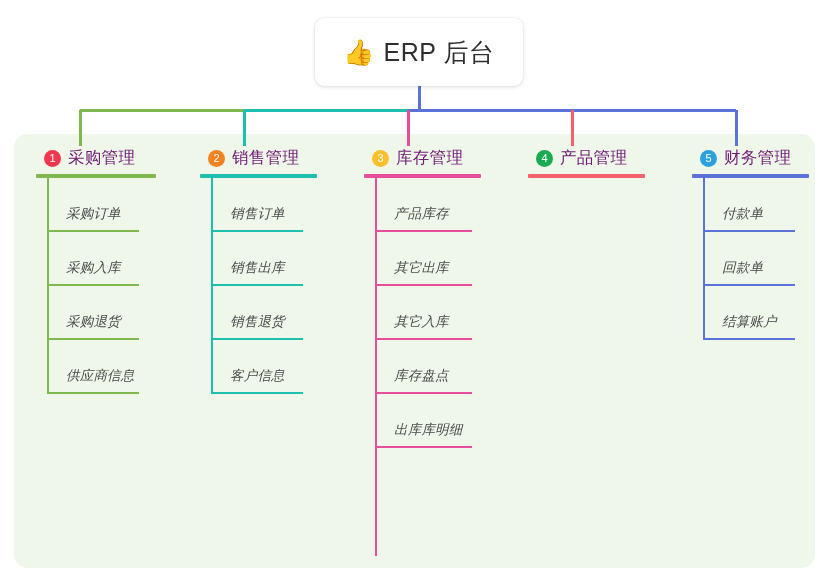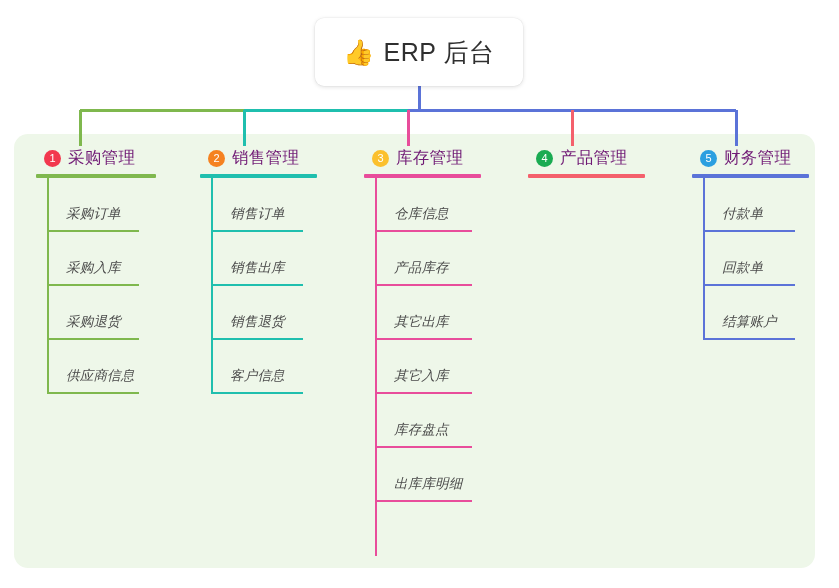--- a/index.html
+++ b/index.html
@@ -218,24 +218,20 @@
       </div>
       <div class="column" style="left: 364px;">
         <div class="col-head">
           <span class="badge" style="background: rgb(251, 192, 45);">3</span>
           <span class="col-title">库存管理</span>
         </div>
         <div class="head-rule" style="background: rgb(232, 77, 155); width: 117px;"></div>
         <div class="items">
           <div class="spine" style="background: rgb(232, 77, 155); height: 378px;"></div>
           <div class="item">
-            <span class="item-label">仓库信息</span>
-            <div class="item-rule" style="background: rgb(232, 77, 155); width: 97px;"></div>
-          </div>
-          <div class="item">
             <span class="item-label">产品库存</span>
             <div class="item-rule" style="background: rgb(232, 77, 155); width: 97px;"></div>
           </div>
           <div class="item">
             <span class="item-label">其它出库</span>
             <div class="item-rule" style="background: rgb(232, 77, 155); width: 97px;"></div>
           </div>
           <div class="item">
             <span class="item-label">其它入库</span>
             <div class="item-rule" style="background: rgb(232, 77, 155); width: 97px;"></div>

